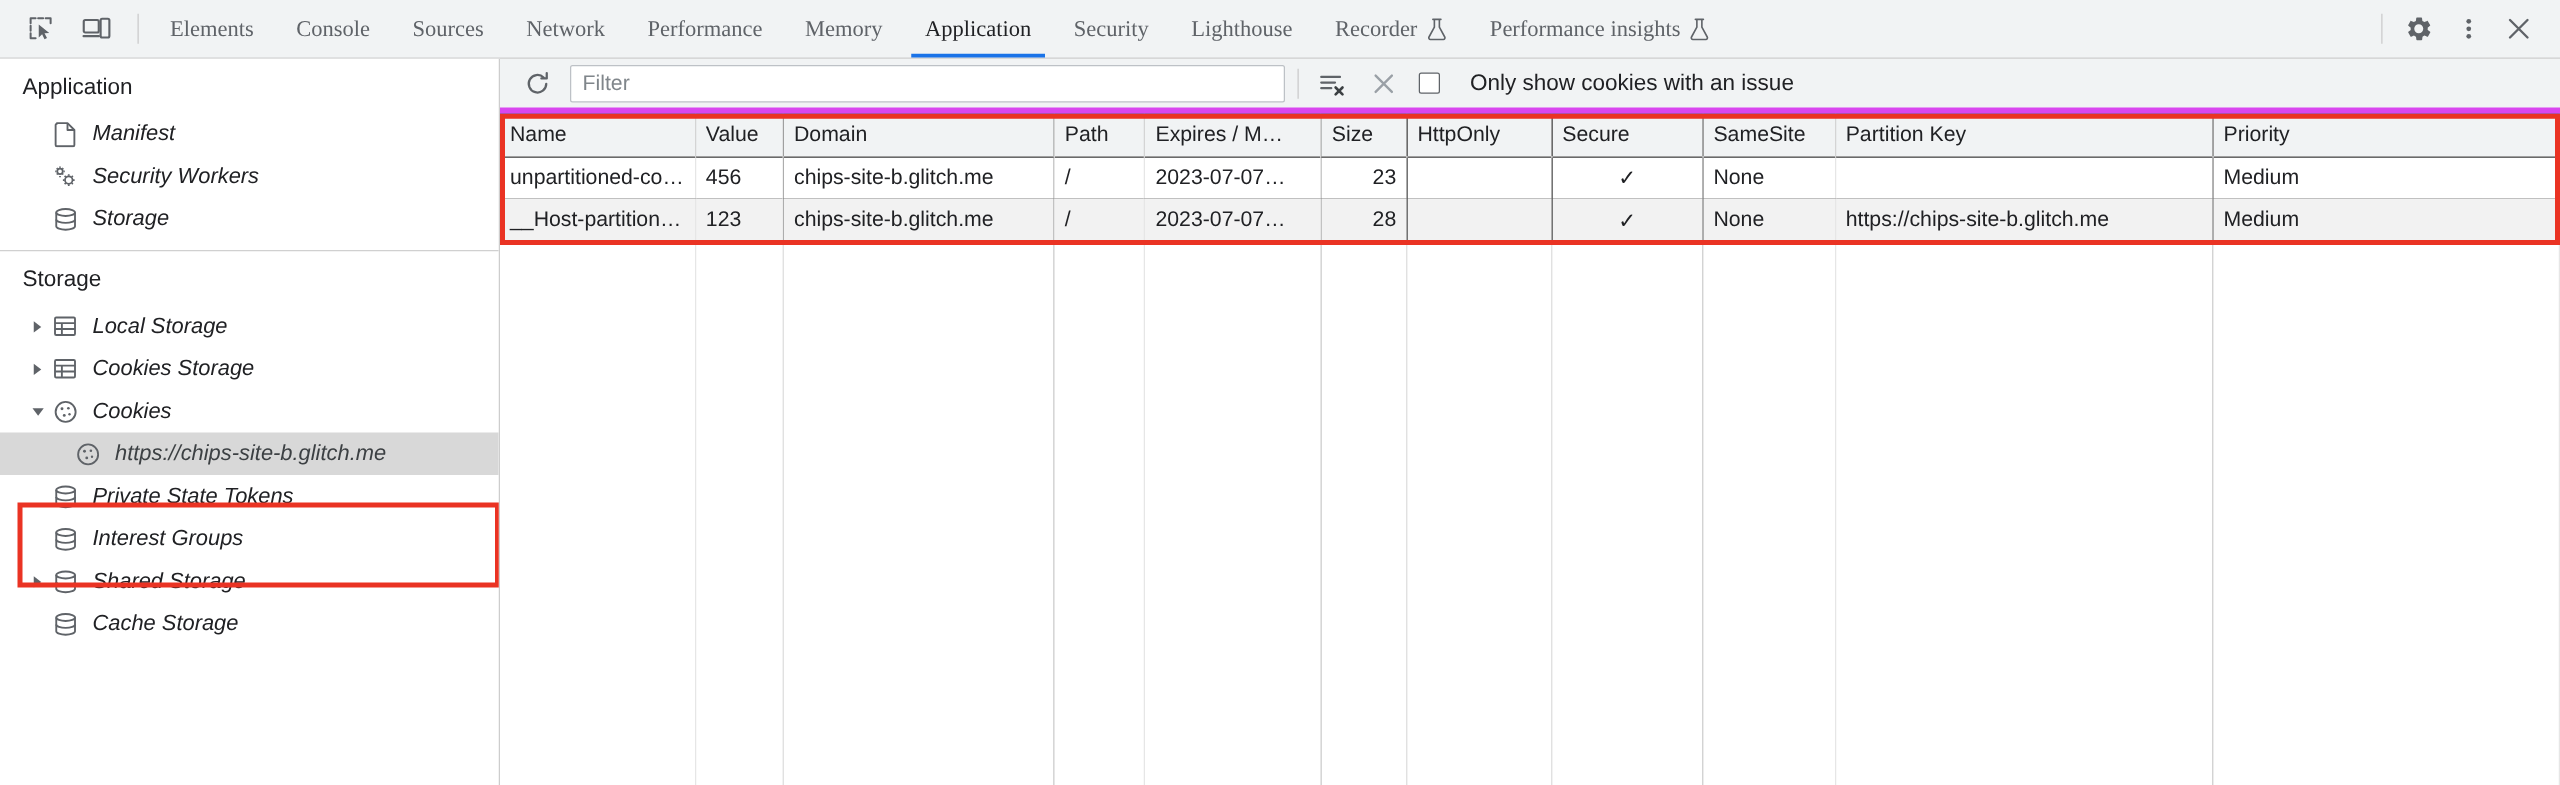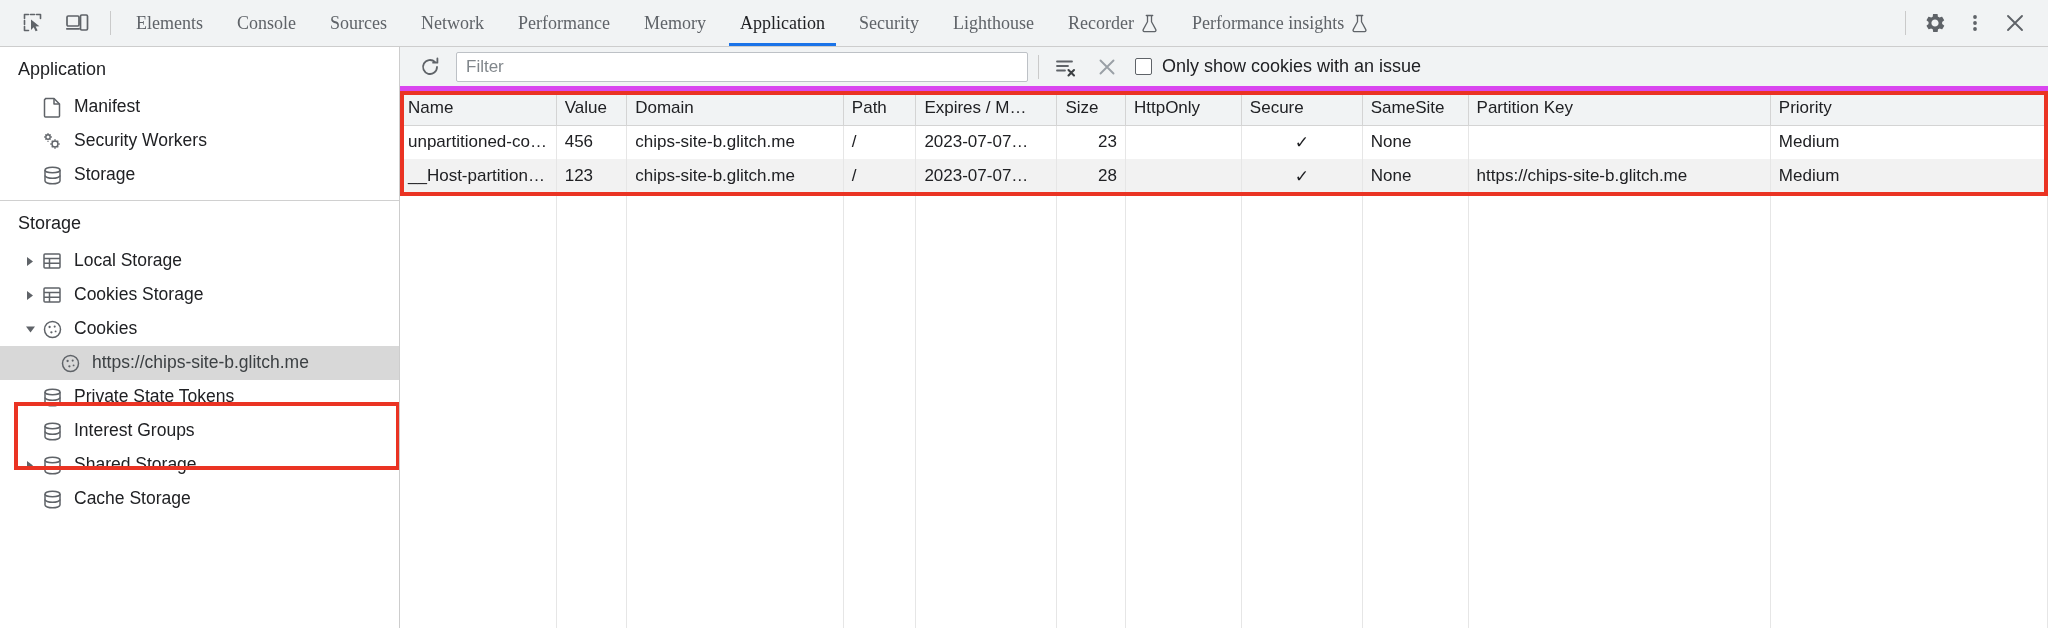--- a/index.html
+++ b/index.html
@@ -69,20 +69,21 @@
   }
   .sb-divider { height: 1px; background: #d0d0d0; margin: 8px 0 0 0; }
   .sb-item {
     display: flex; align-items: center;
     height: 34px;
     padding-left: 22px;
     font-size: 17.5px;
     color: #202124;
     cursor: pointer;
     white-space: nowrap;
+    font-style: italic;
   }
   .sb-item.selected { background: #d8d8d8; }
   .sb-item.child { padding-left: 58px; font-size: 17.5px; color: #3c4043; }
   .twisty {
     width: 16px; height: 16px; flex: 0 0 16px;
     margin-right: 2px;
     display: flex; align-items: center; justify-content: center;
     color: #5f6368;
   }
   .twisty.empty { visibility: hidden; }
@@ -117,21 +118,21 @@
     border-radius: 2px;
     background: #fff;
     font-size: 17px;
     font-family: "Liberation Sans", sans-serif;
     padding: 0 9px;
     color: #202124;
     outline: none;
   }
   .filter-input::placeholder { color: #80868b; }
   .fb-vsep { width: 1px; height: 24px; background: #cacaca; }
-  .chk-wrap { display: flex; align-items: center; gap: 10px; cursor: pointer; margin-left: 2px; }
+  .chk-wrap { display: flex; align-items: center; gap: 24px; cursor: pointer; margin-left: 2px; }
   .chk-box {
     width: 17px; height: 17px;
     border: 1.5px solid #5f6368;
     border-radius: 2px; background: #fff;
     flex: 0 0 17px;
   }
   .chk-label { font-size: 18px; color: #202124; white-space: nowrap; }
 
   
   .grid-wrap { flex: 1 1 auto; position: relative; overflow: hidden; background: #000000; }

